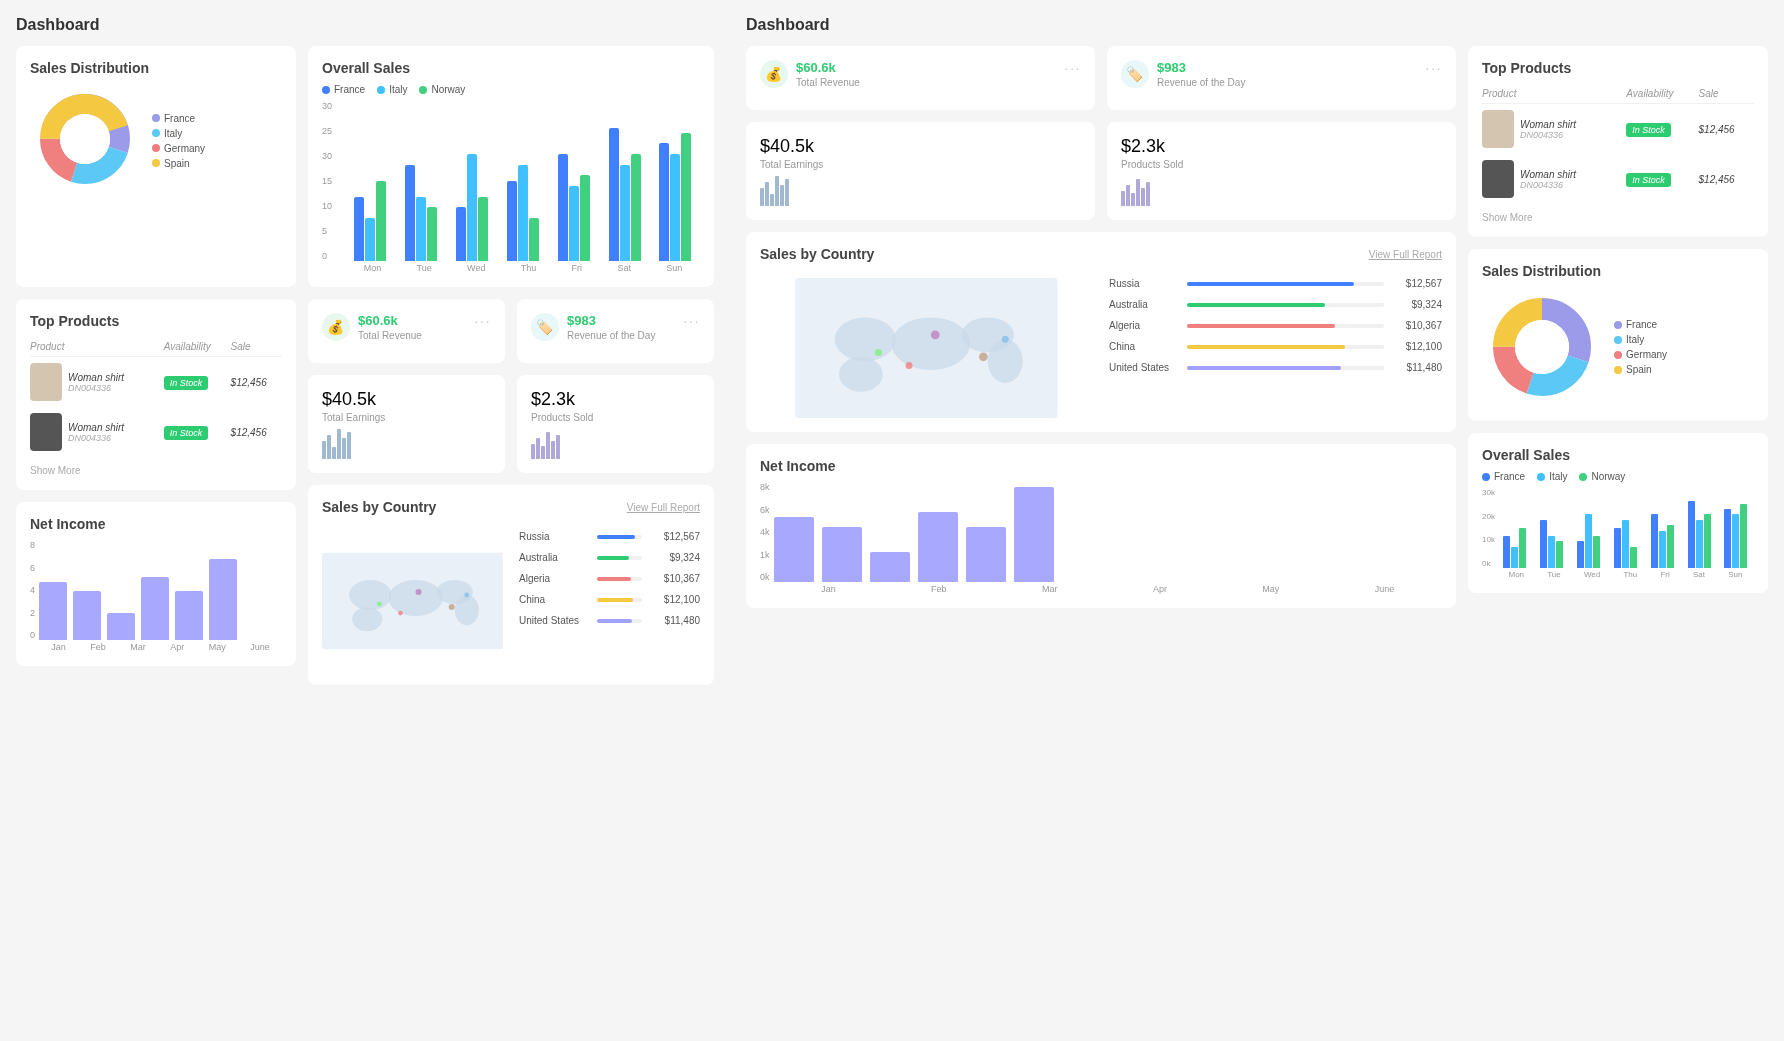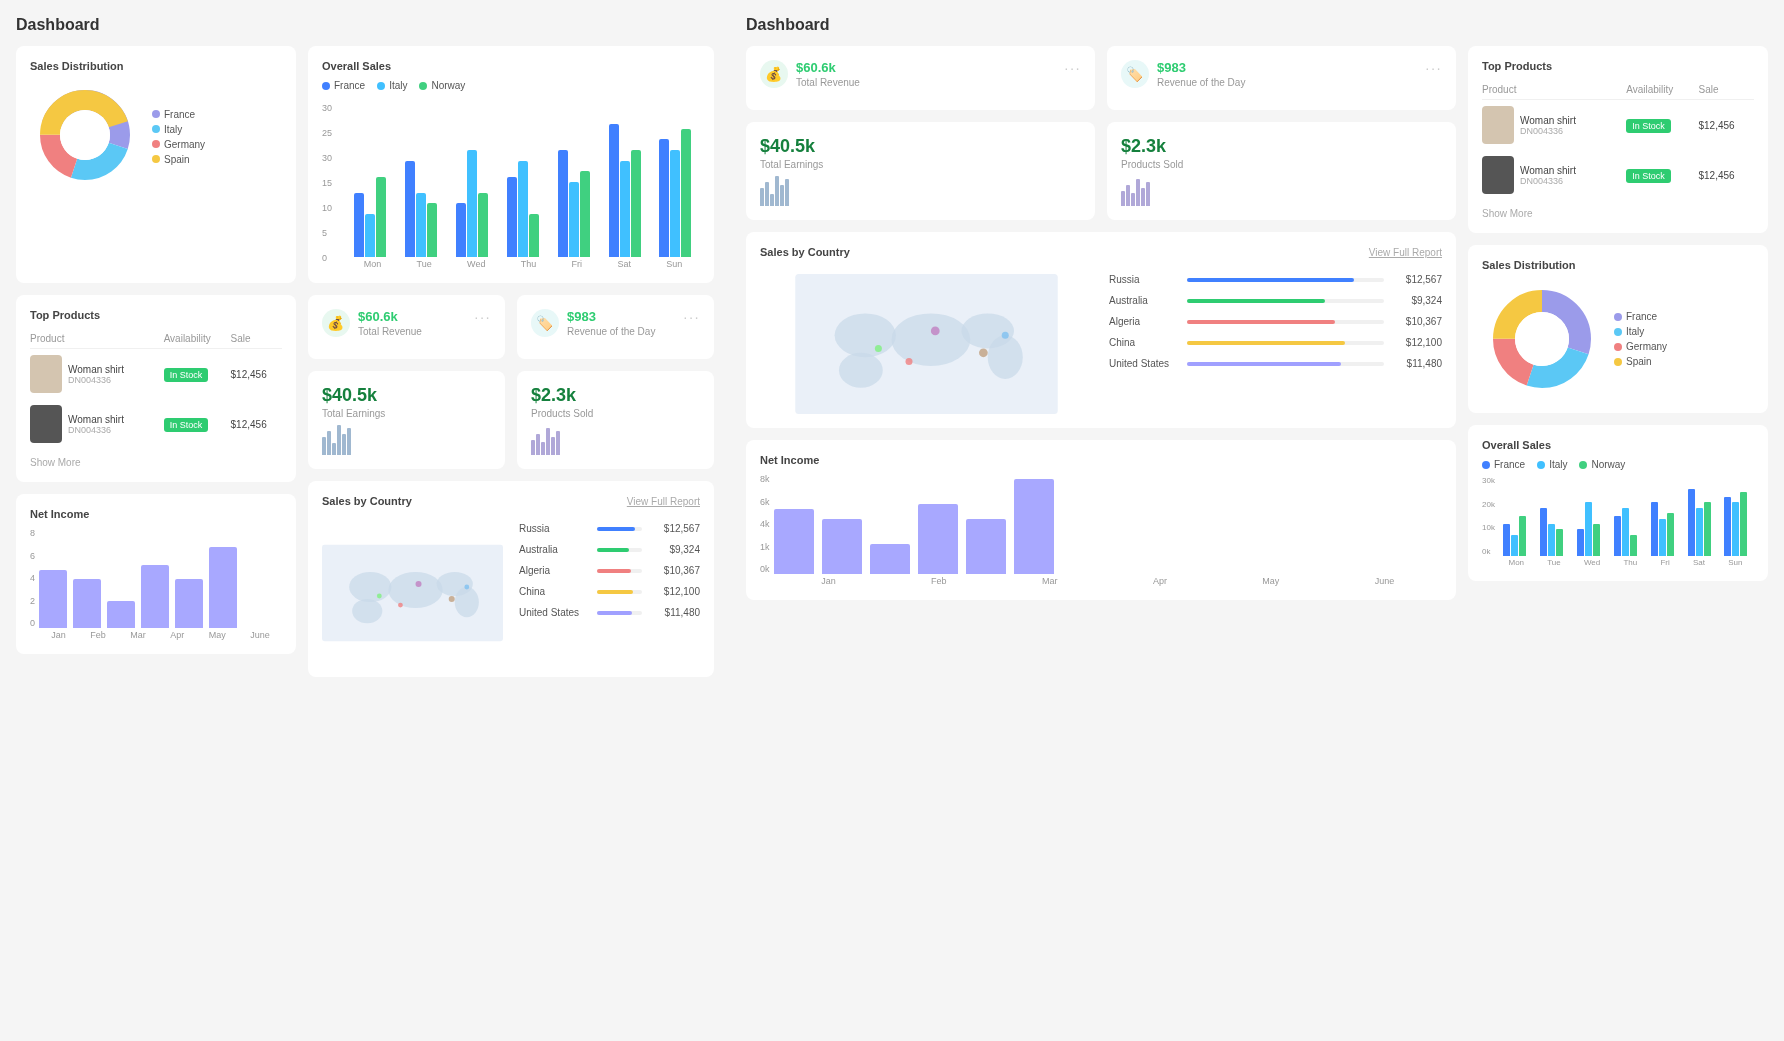--- a/index.html
+++ b/index.html
@@ -12,50 +12,50 @@
     .right-side { width: 1054px; background: #f5f5f5; padding: 16px; }
 
     .page-title { font-size: 16px; font-weight: 600; color: #333; margin-bottom: 12px; }
 
     .dashboard-grid { display: grid; gap: 12px; }
 
     
     .top-row { display: grid; grid-template-columns: 280px 1fr; gap: 12px; }
 
     .card { background: #fff; border-radius: 8px; padding: 14px; }
-    .card-title { font-size: 11px; font-weight: 600; color: #444; margin-bottom: 8px; }
+    .card-title { font-size: 14px; font-weight: 600; color: #444; margin-bottom: 8px; }
 
     
     .donut-container { display: flex; align-items: center; gap: 12px; }
     .legend { display: flex; flex-direction: column; gap: 4px; font-size: 10px; color: #555; }
     .legend-item { display: flex; align-items: center; gap: 4px; }
     .legend-dot { width: 8px; height: 8px; border-radius: 50%; }
     .chart-legend { display: flex; gap: 12px; margin-bottom: 6px; font-size: 10px; color: #555; }
     .chart-legend-item { display: flex; align-items: center; gap: 4px; }
     .chart-legend-dot { width: 8px; height: 8px; border-radius: 50%; }
     .bar-chart { display: flex; align-items: flex-end; gap: 2px; height: 160px; padding-top: 10px; position: relative; }
     .bar-group { display: flex; gap: 1px; align-items: flex-end; }
     .bar { width: 10px; border-radius: 2px 2px 0 0; }
-    .y-axis { position: absolute; left: 0; top: 0; bottom: 20px; display: flex; flex-direction: column; justify-content: space-between; font-size: 9px; color: #999; margin-top: 6px; }
+    .y-axis { position: absolute; left: 0; top: 0; bottom: 20px; display: flex; flex-direction: column; justify-content: space-between; font-size: 9px; color: #999; }
     .x-labels { display: flex; justify-content: space-around; font-size: 9px; color: #999; margin-top: 2px; }
 
     
     .stats-row { display: grid; grid-template-columns: 1fr 1fr; gap: 12px; }
     .stat-card { background: #fff; border-radius: 8px; padding: 14px; }
     .stat-header { display: flex; justify-content: space-between; align-items: flex-start; margin-bottom: 8px; }
     .stat-icon { width: 28px; height: 28px; border-radius: 50%; display: flex; align-items: center; justify-content: center; font-size: 14px; }
     .stat-icon-green { background: #e8f8f0; color: #2ecc71; }
     .stat-icon-teal { background: #e8f8f8; color: #1abc9c; }
     .stat-dots { color: #ccc; font-size: 14px; letter-spacing: 1px; }
-    .stat-value { font-size: 18px; font-weight: 700; color: #15803d; }
+    .stat-value { font-size: 18px; font-weight: 400; color: #000000; }
     .stat-value-green { color: #2ecc71; font-size: 13px; font-weight: 700; }
     .stat-label { font-size: 10px; color: #999; margin-top: 2px; }
     .mini-bar-chart { display: flex; align-items: flex-end; gap: 1px; height: 30px; margin-top: 6px; }
     .mini-bar { width: 4px; border-radius: 1px 1px 0 0; }
-    .products-table { width: 100%; border-collapse: collapse; }
+    .products-table { width: 100%; border-collapse: collapse; font-style: italic; }
     .products-table th { text-align: left; font-size: 10px; color: #999; font-weight: 500; padding: 4px 0; border-bottom: 1px solid #f0f0f0; }
     .products-table td { font-size: 10px; color: #444; padding: 6px 0; vertical-align: middle; }
     .product-img { width: 32px; height: 38px; background: #f0f0f0; border-radius: 4px; overflow: hidden; display: flex; align-items: center; justify-content: center; }
     .product-info { margin-left: 6px; }
     .product-name { font-size: 10px; font-weight: 500; }
     .product-id { font-size: 9px; color: #aaa; }
     .badge-instock { background: #2ecc71; color: #fff; font-size: 9px; padding: 2px 6px; border-radius: 3px; }
     .show-more { font-size: 10px; color: #aaa; margin-top: 8px; cursor: pointer; }
 
     

